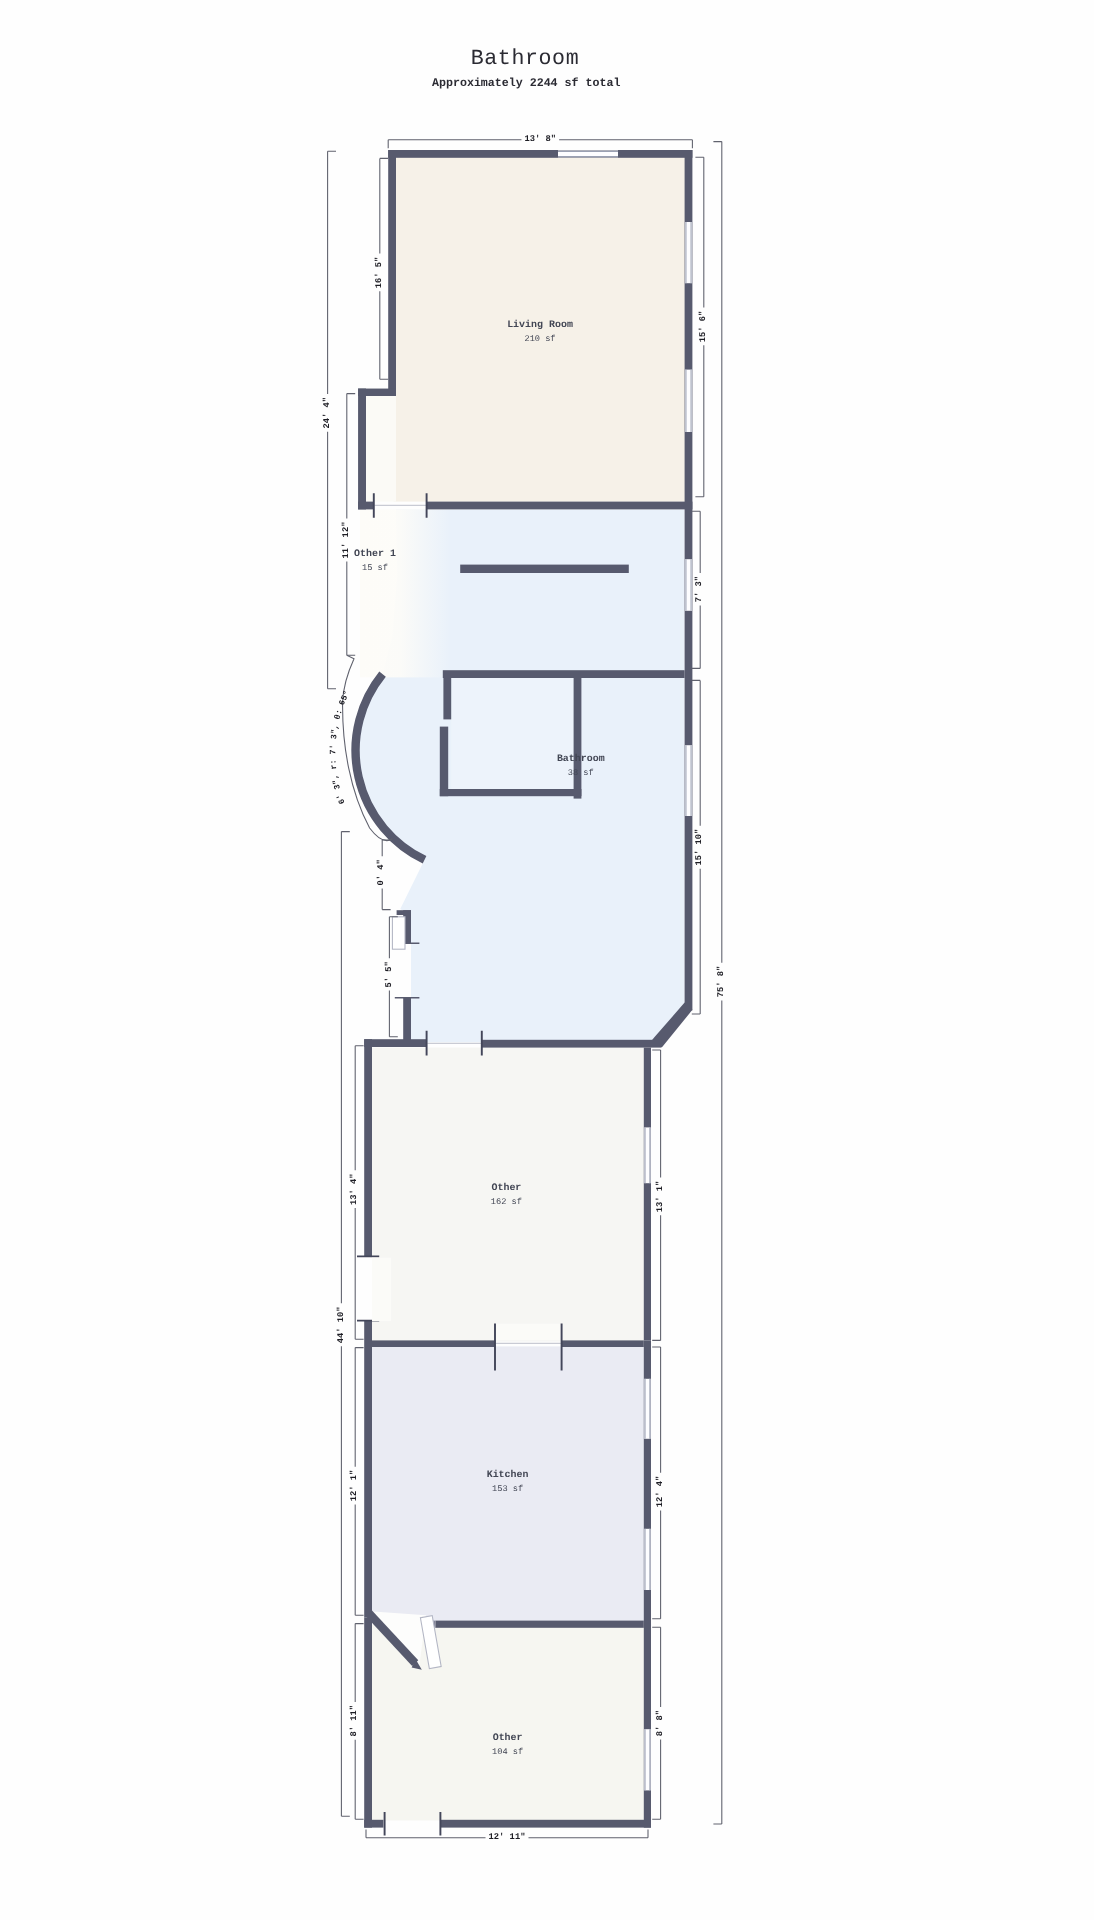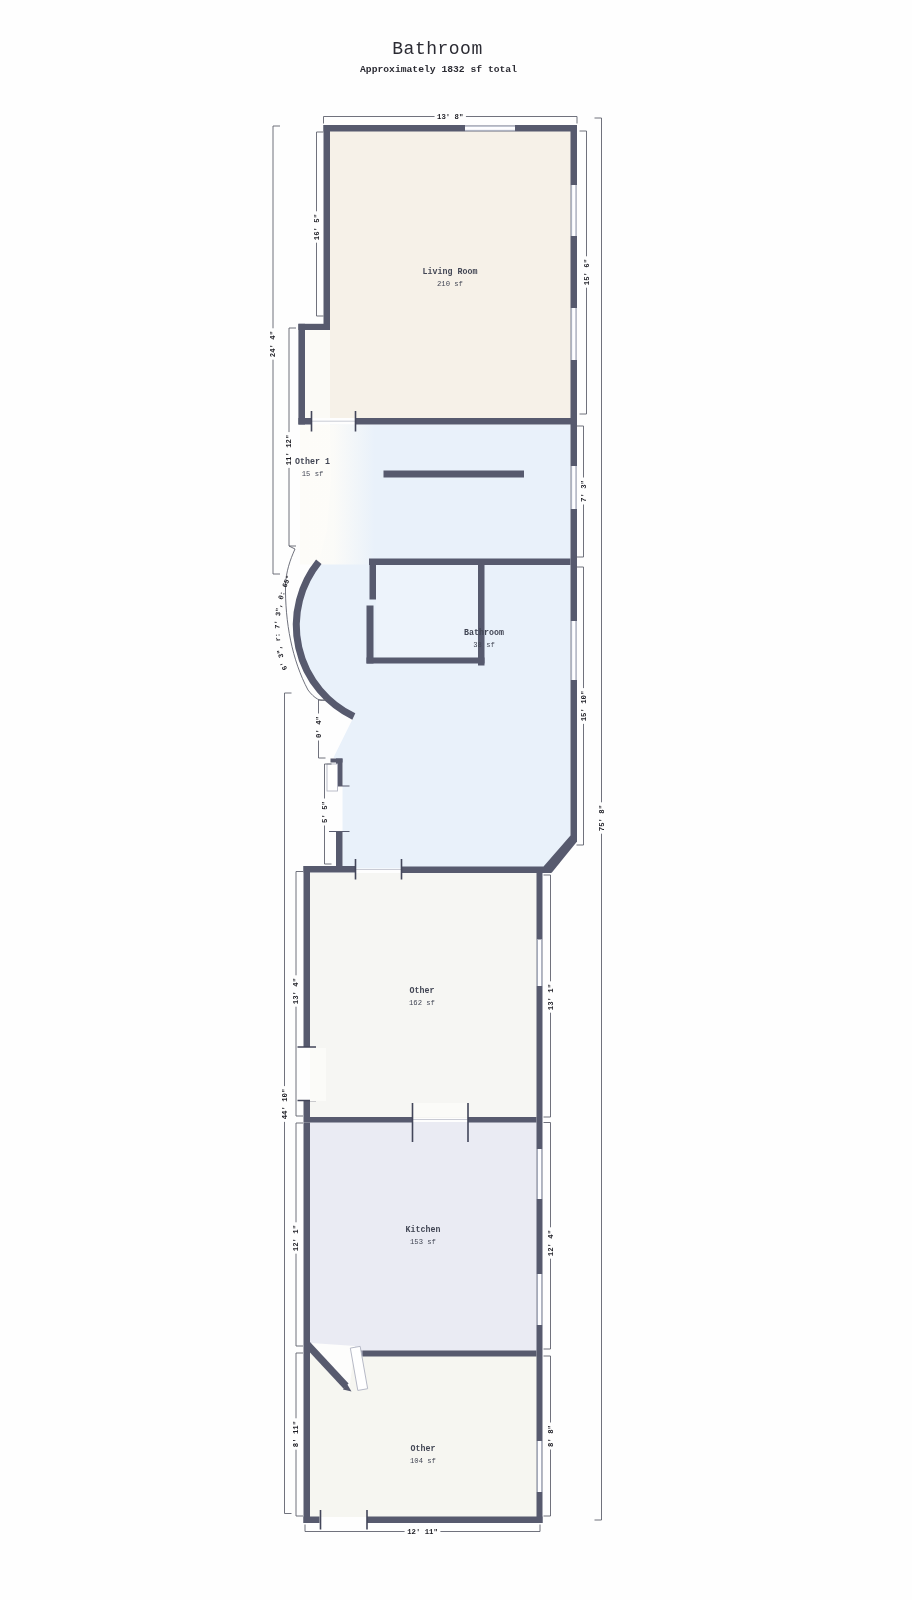--- a/index.html
+++ b/index.html
@@ -141,13 +141,13 @@
     <text x="484" y="632.5" text-anchor="middle" dominant-baseline="central" font-size="8.3" font-weight="bold" fill="#424654">Bathroom</text>
     <text x="484" y="645" text-anchor="middle" dominant-baseline="central" font-size="7.2" fill="#424654">38 sf</text>
     <text x="422" y="990.5" text-anchor="middle" dominant-baseline="central" font-size="8.3" font-weight="bold" fill="#424654">Other</text>
     <text x="422" y="1002.5" text-anchor="middle" dominant-baseline="central" font-size="7.2" fill="#424654">162 sf</text>
     <text x="423" y="1229.5" text-anchor="middle" dominant-baseline="central" font-size="8.3" font-weight="bold" fill="#424654">Kitchen</text>
     <text x="423" y="1241.5" text-anchor="middle" dominant-baseline="central" font-size="7.2" fill="#424654">153 sf</text>
     <text x="423" y="1448.5" text-anchor="middle" dominant-baseline="central" font-size="8.3" font-weight="bold" fill="#424654">Other</text>
     <text x="423" y="1460.5" text-anchor="middle" dominant-baseline="central" font-size="7.2" fill="#424654">104 sf</text>
   </svg>
 <div class="title">Bathroom</div>
-<div class="sub">Approximately 1832 sf total</div>
+<div class="sub">Approximately 2244 sf total</div>
 
 </body></html>

